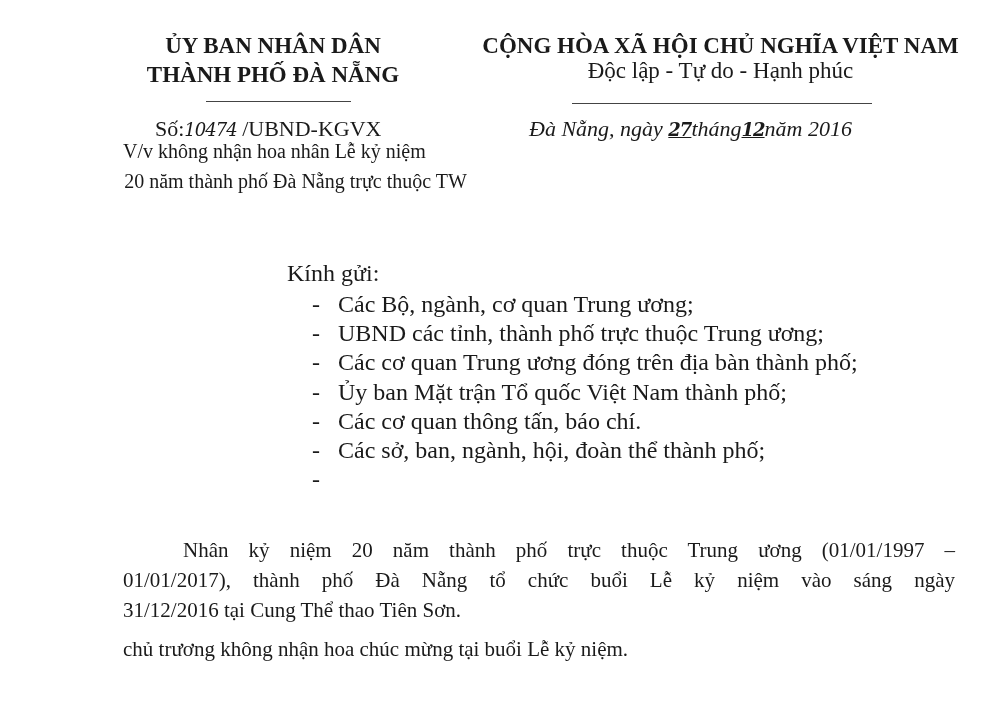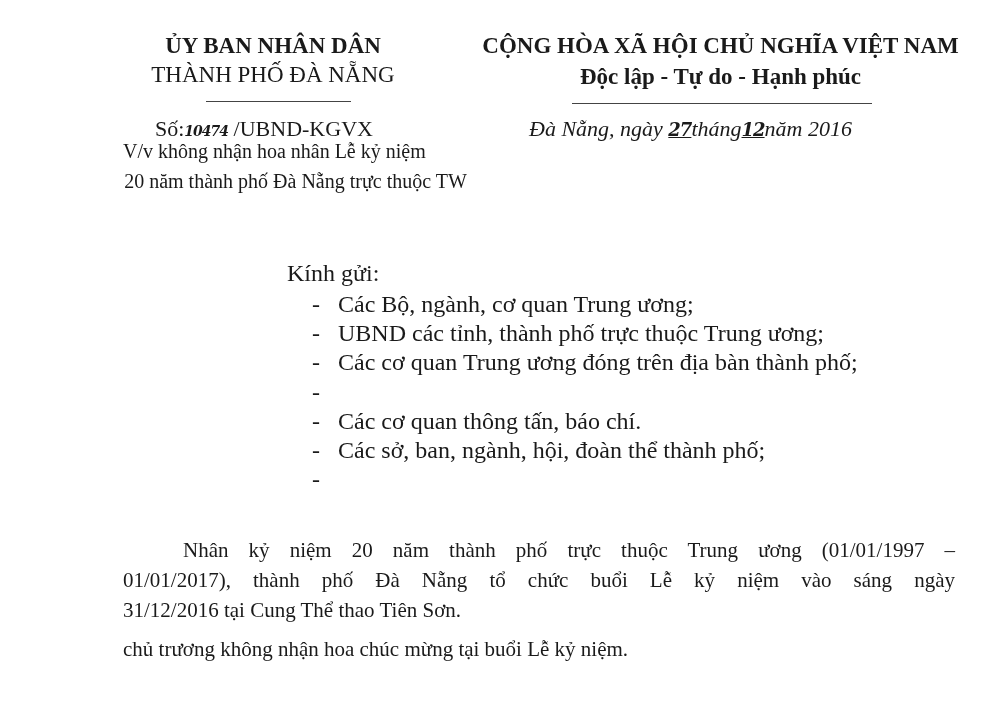--- a/index.html
+++ b/index.html
@@ -12,31 +12,31 @@
       height: 727px;
       position: relative;
       overflow: hidden;
       color: #1a1a1a;
       font-family: "Liberation Serif", "DejaVu Serif", serif;
     }
     .abs { position: absolute; white-space: nowrap; margin-left: 43px; }
 
     
     .org-line1 { left: 80px; top: 33px; width: 300px; font-size: 23px; font-weight: bold; text-align: center; }
-    .org-line2 { left: 80px; top: 62px; width: 300px; font-size: 23px; font-weight: normal; text-align: center; }
+    .org-line2 { left: 80px; top: 62px; width: 300px; font-size: 23px; font-weight: bold; text-align: center; }
     .rule-left { left: 163px; top: 101px; width: 145px; height: 0; border-top: 1.5px solid #444; }
 
     
     .nation-line1 { left: 420px; top: 33px; width: 515px; font-size: 23px; font-weight: bold; text-align: center; }
-    .nation-line2 { left: 420px; top: 64px; width: 515px; font-size: 23px; font-weight: bold; text-align: center; }
+    .nation-line2 { left: 420px; top: 58px; width: 515px; font-size: 23px; font-weight: normal; text-align: center; }
     .rule-right { left: 529px; top: 103px; width: 300px; height: 0; border-top: 1.5px solid #444; }
 
     
     .docno { left: 112px; top: 116px; font-size: 22px; }
-    .docno .hand { font-family: "DejaVu Serif", serif; font-style: italic; font-weight: bold; font-size: 14px; letter-spacing: -1px; }
+    .docno .hand { font-family: "DejaVu Serif", serif; font-style: italic; font-weight: normal; font-size: 18px; letter-spacing: -1px; }
     .subject1 { left: 80px; top: 140px; width: 345px; font-size: 20px; text-align: left; }
     .subject2 { left: 80px; top: 170px; width: 345px; font-size: 20px; text-align: center; }
 
     
     .dateline { left: 486px; top: 116px; font-size: 22px; font-style: italic; }
     .dateline .hand { font-family: "DejaVu Serif", serif; font-weight: bold; font-size: 18px; letter-spacing: -1px; text-decoration: underline; }
 
     
     .salutation { left: 244px; top: 260px; font-size: 24px; text-align: center; }
     .recipients { left: 312px; top: 290px; margin: 0; padding: 0; list-style: none; }
@@ -95,20 +95,21 @@
   <li>
       <span class="dash">-</span>
       <span>UBND các tỉnh, thành phố trực thuộc Trung ương;</span>
     </li>
   <li>
       <span class="dash">-</span>
       <span>Các cơ quan Trung ương đóng trên địa bàn thành phố;</span>
     </li>
   <li>
       <span class="dash">-</span>
+      <span>Ủy ban Mặt trận Tổ quốc Việt Nam thành phố;</span>
     </li>
   <li>
       <span class="dash">-</span>
       <span>Các cơ quan thông tấn, báo chí.</span>
     </li>
   <li>
       <span class="dash">-</span>
       <span>Các sở, ban, ngành, hội, đoàn thể thành phố;</span>
     </li>
   <li>

